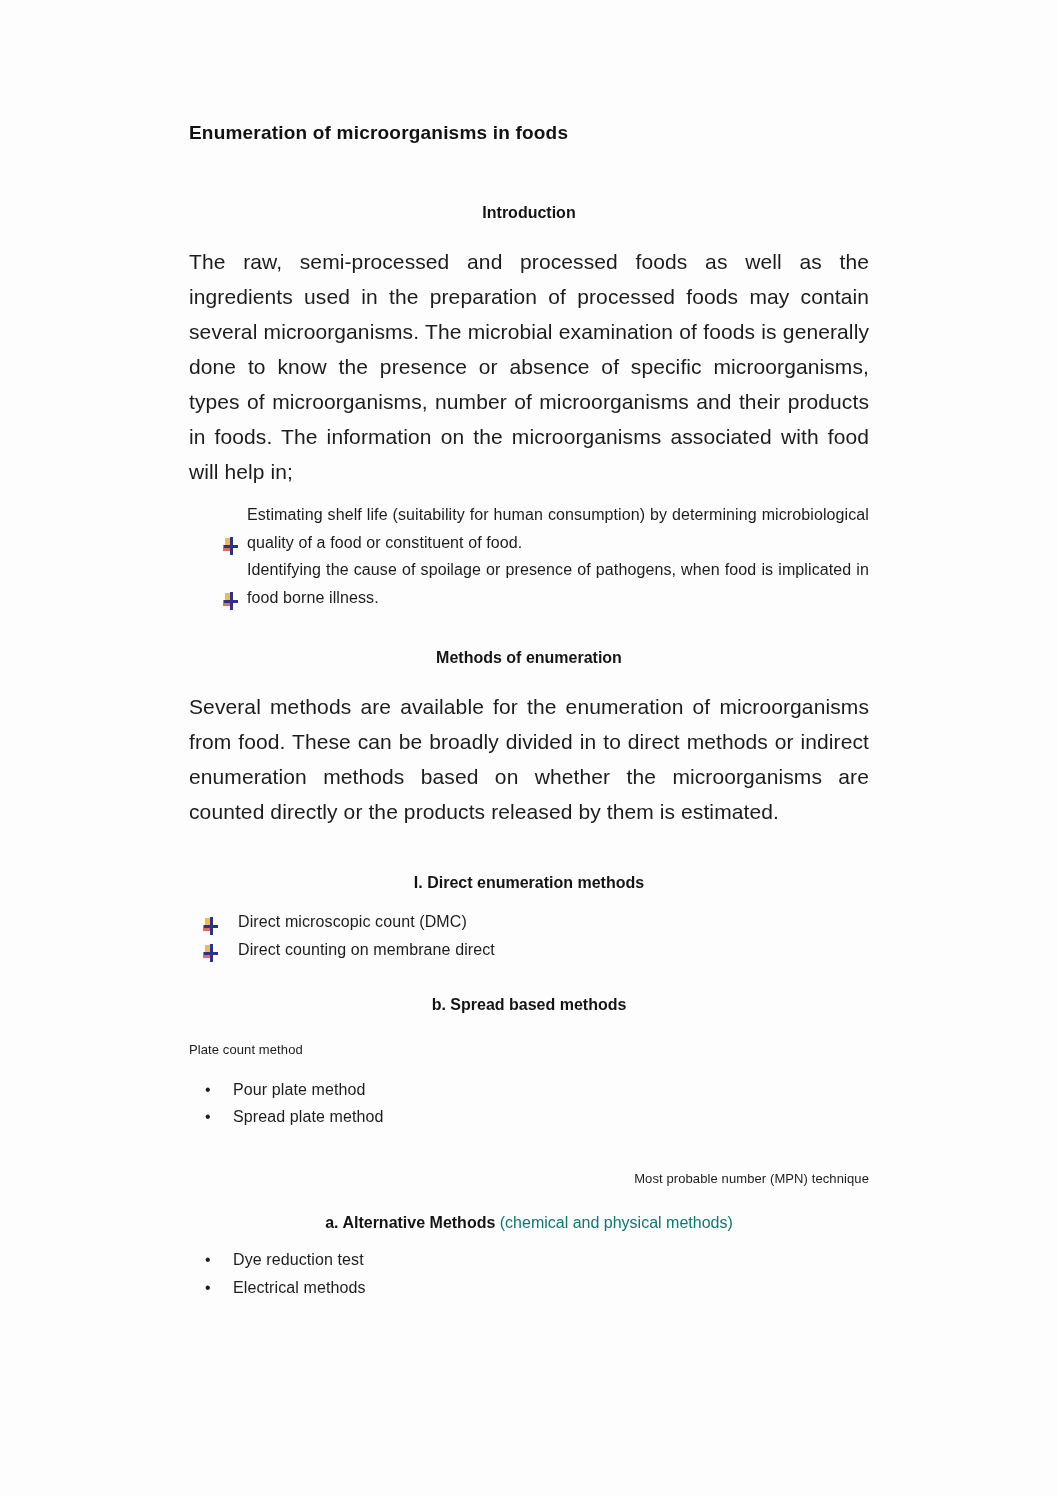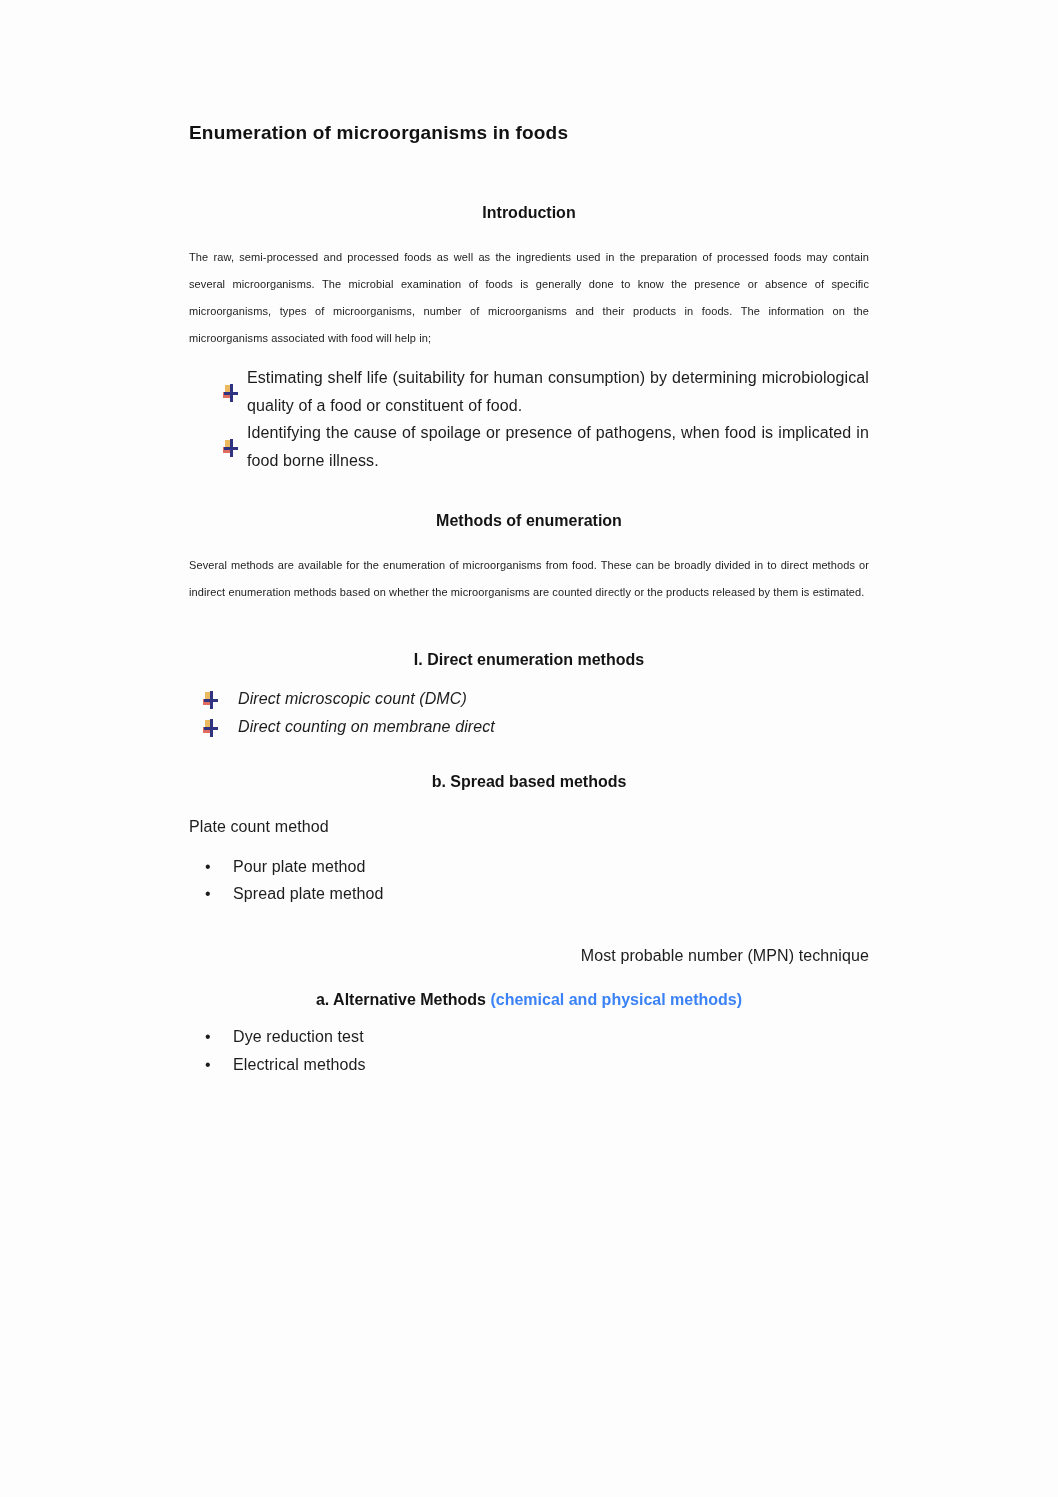--- a/index.html
+++ b/index.html
@@ -23,36 +23,36 @@
     line-height: 26px;
     letter-spacing: 0.2px;
   }
   .heading {
     font-size: 16px;
     font-weight: bold;
     color: #141414;
     line-height: 22px;
     text-align: center;
   }
-  .heading .regular { font-weight: bold; color: #3b82f6; }
+  .heading .regular { font-weight: normal; color: #0f766e; }
   .para {
-    font-size: 11px;
-    line-height: 27px;
+    font-size: 21px;
+    line-height: 35px;
     text-align: justify;
     letter-spacing: 0.1px;
   }
   .plain {
-    font-size: 16px;
+    font-size: 13px;
     line-height: 27.5px;
     letter-spacing: 0.1px;
   }
   ul.list { list-style: none; }
   ul.list li {
     display: flex;
-    align-items: center;
+    align-items: flex-end;
     font-size: 16px;
     line-height: 27.5px;
     letter-spacing: 0.1px;
   }
   ul.list li .li-text { flex: 1; }
   .flag-list .li-text { text-align: justify; }
 
   
   .flag {
     position: relative;
@@ -83,21 +83,21 @@
   .dot-list { padding-left: 16px; }
   .dot-list .dot { width: 28px; }
 
   
   .mt-title-intro   { margin-top: 56px; }
   .mt-head-para     { margin-top: 20px; }
   .mt-para-list     { margin-top: 12px; }
   .mt-list-methods  { margin-top: 36px; }
   .mt-para-direct   { margin-top: 43px; }
   .mt-sub           { margin-top: 20px; }
-  .mt-sub-list      { margin-top: 14px; font-style: italic; }
+  .mt-sub-list      { margin-top: 14px; }
   .mt-list-culture  { margin-top: 31px; }
   .mt-plate-dots    { margin-top: 12px; }
   .mt-dots-mpn      { margin-top: 34px; text-align: right; }
   .mt-mpn-indirect  { margin-top: 150px; }
 </style>
 </head>
 <body>
 
 <div class="page">
 

